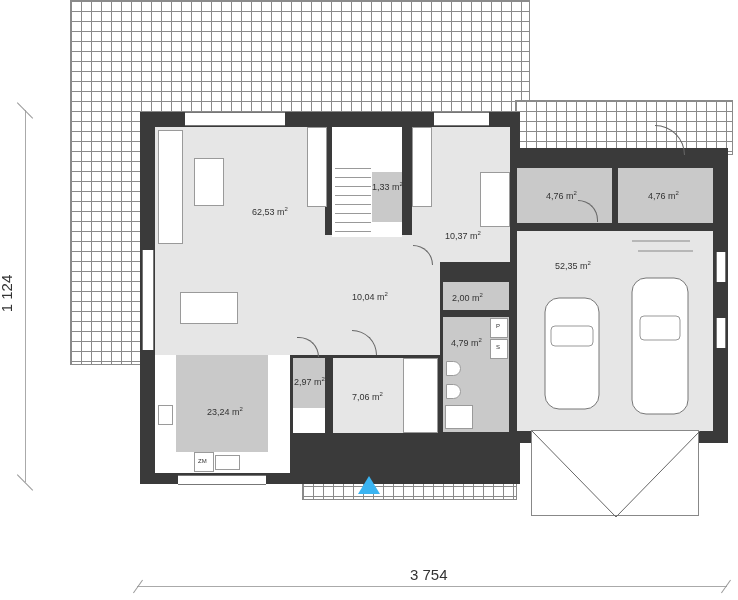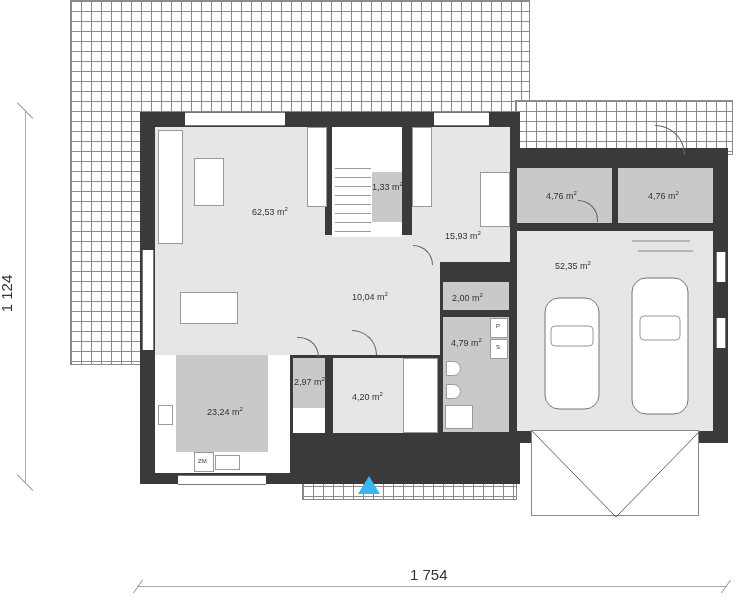--- a/index.html
+++ b/index.html
@@ -121,32 +121,32 @@
 <div class="abs door-arc" style="left:352px;top:330px;width:25px;height:25px;border-radius:0 25px 0 0;"></div>
 <div class="abs door-arc" style="left:578px;top:200px;width:20px;height:22px;border-radius:0 20px 0 0;"></div>
 <div class="abs door-arc" style="left:655px;top:125px;width:30px;height:30px;border-radius:0 30px 0 0;"></div>
 
 <svg class="abs" style="left:358px;top:476px;" width="22" height="18">
   <polygon points="11,0 22,18 0,18" fill="#3ab4f2"></polygon>
 </svg>
 
 <span class="label" style="left:252px;top:206px;"><span>62,53</span> <span>m</span><sup>2</sup></span>
 <span class="label" style="left:372px;top:181px;"><span>1,33</span> <span>m</span><sup>2</sup></span>
-<span class="label" style="left:445px;top:230px;"><span>15,93</span> <span>m</span><sup>2</sup></span>
+<span class="label" style="left:445px;top:230px;"><span>10,37</span> <span>m</span><sup>2</sup></span>
 <span class="label" style="left:546px;top:190px;"><span>4,76</span> <span>m</span><sup>2</sup></span>
 <span class="label" style="left:648px;top:190px;"><span>4,76</span> <span>m</span><sup>2</sup></span>
 <span class="label" style="left:352px;top:291px;"><span>10,04</span> <span>m</span><sup>2</sup></span>
 <span class="label" style="left:452px;top:292px;"><span>2,00</span> <span>m</span><sup>2</sup></span>
 <span class="label" style="left:555px;top:260px;"><span>52,35</span> <span>m</span><sup>2</sup></span>
 <span class="label" style="left:451px;top:337px;"><span>4,79</span> <span>m</span><sup>2</sup></span>
 <span class="label" style="left:294px;top:376px;"><span>2,97</span> <span>m</span><sup>2</sup></span>
 <span class="label" style="left:207px;top:406px;"><span>23,24</span> <span>m</span><sup>2</sup></span>
-<span class="label" style="left:352px;top:391px;"><span>4,20</span> <span>m</span><sup>2</sup></span>
+<span class="label" style="left:352px;top:391px;"><span>7,06</span> <span>m</span><sup>2</sup></span>
 
 <div class="abs dim-line" style="left:25px;top:110px;width:1px;height:372px;"></div>
 <div class="abs" style="left:14px;top:110px;width:22px;height:1px;background:#999;transform:rotate(45deg);"></div>
 <div class="abs" style="left:14px;top:482px;width:22px;height:1px;background:#999;transform:rotate(45deg);"></div>
 <span class="dim-text" style="left:-12px;top:285px;transform:rotate(-90deg);">1 124</span>
 
 <div class="abs dim-line" style="left:137px;top:586px;width:590px;height:1px;"></div>
 <div class="abs" style="left:130px;top:586px;width:16px;height:1px;background:#999;transform:rotate(-55deg);"></div>
 <div class="abs" style="left:718px;top:586px;width:16px;height:1px;background:#999;transform:rotate(-55deg);"></div>
-<span class="dim-text" style="left:410px;top:566px;">1 754</span>
+<span class="dim-text" style="left:410px;top:566px;">3 754</span>
 
 </body></html>

